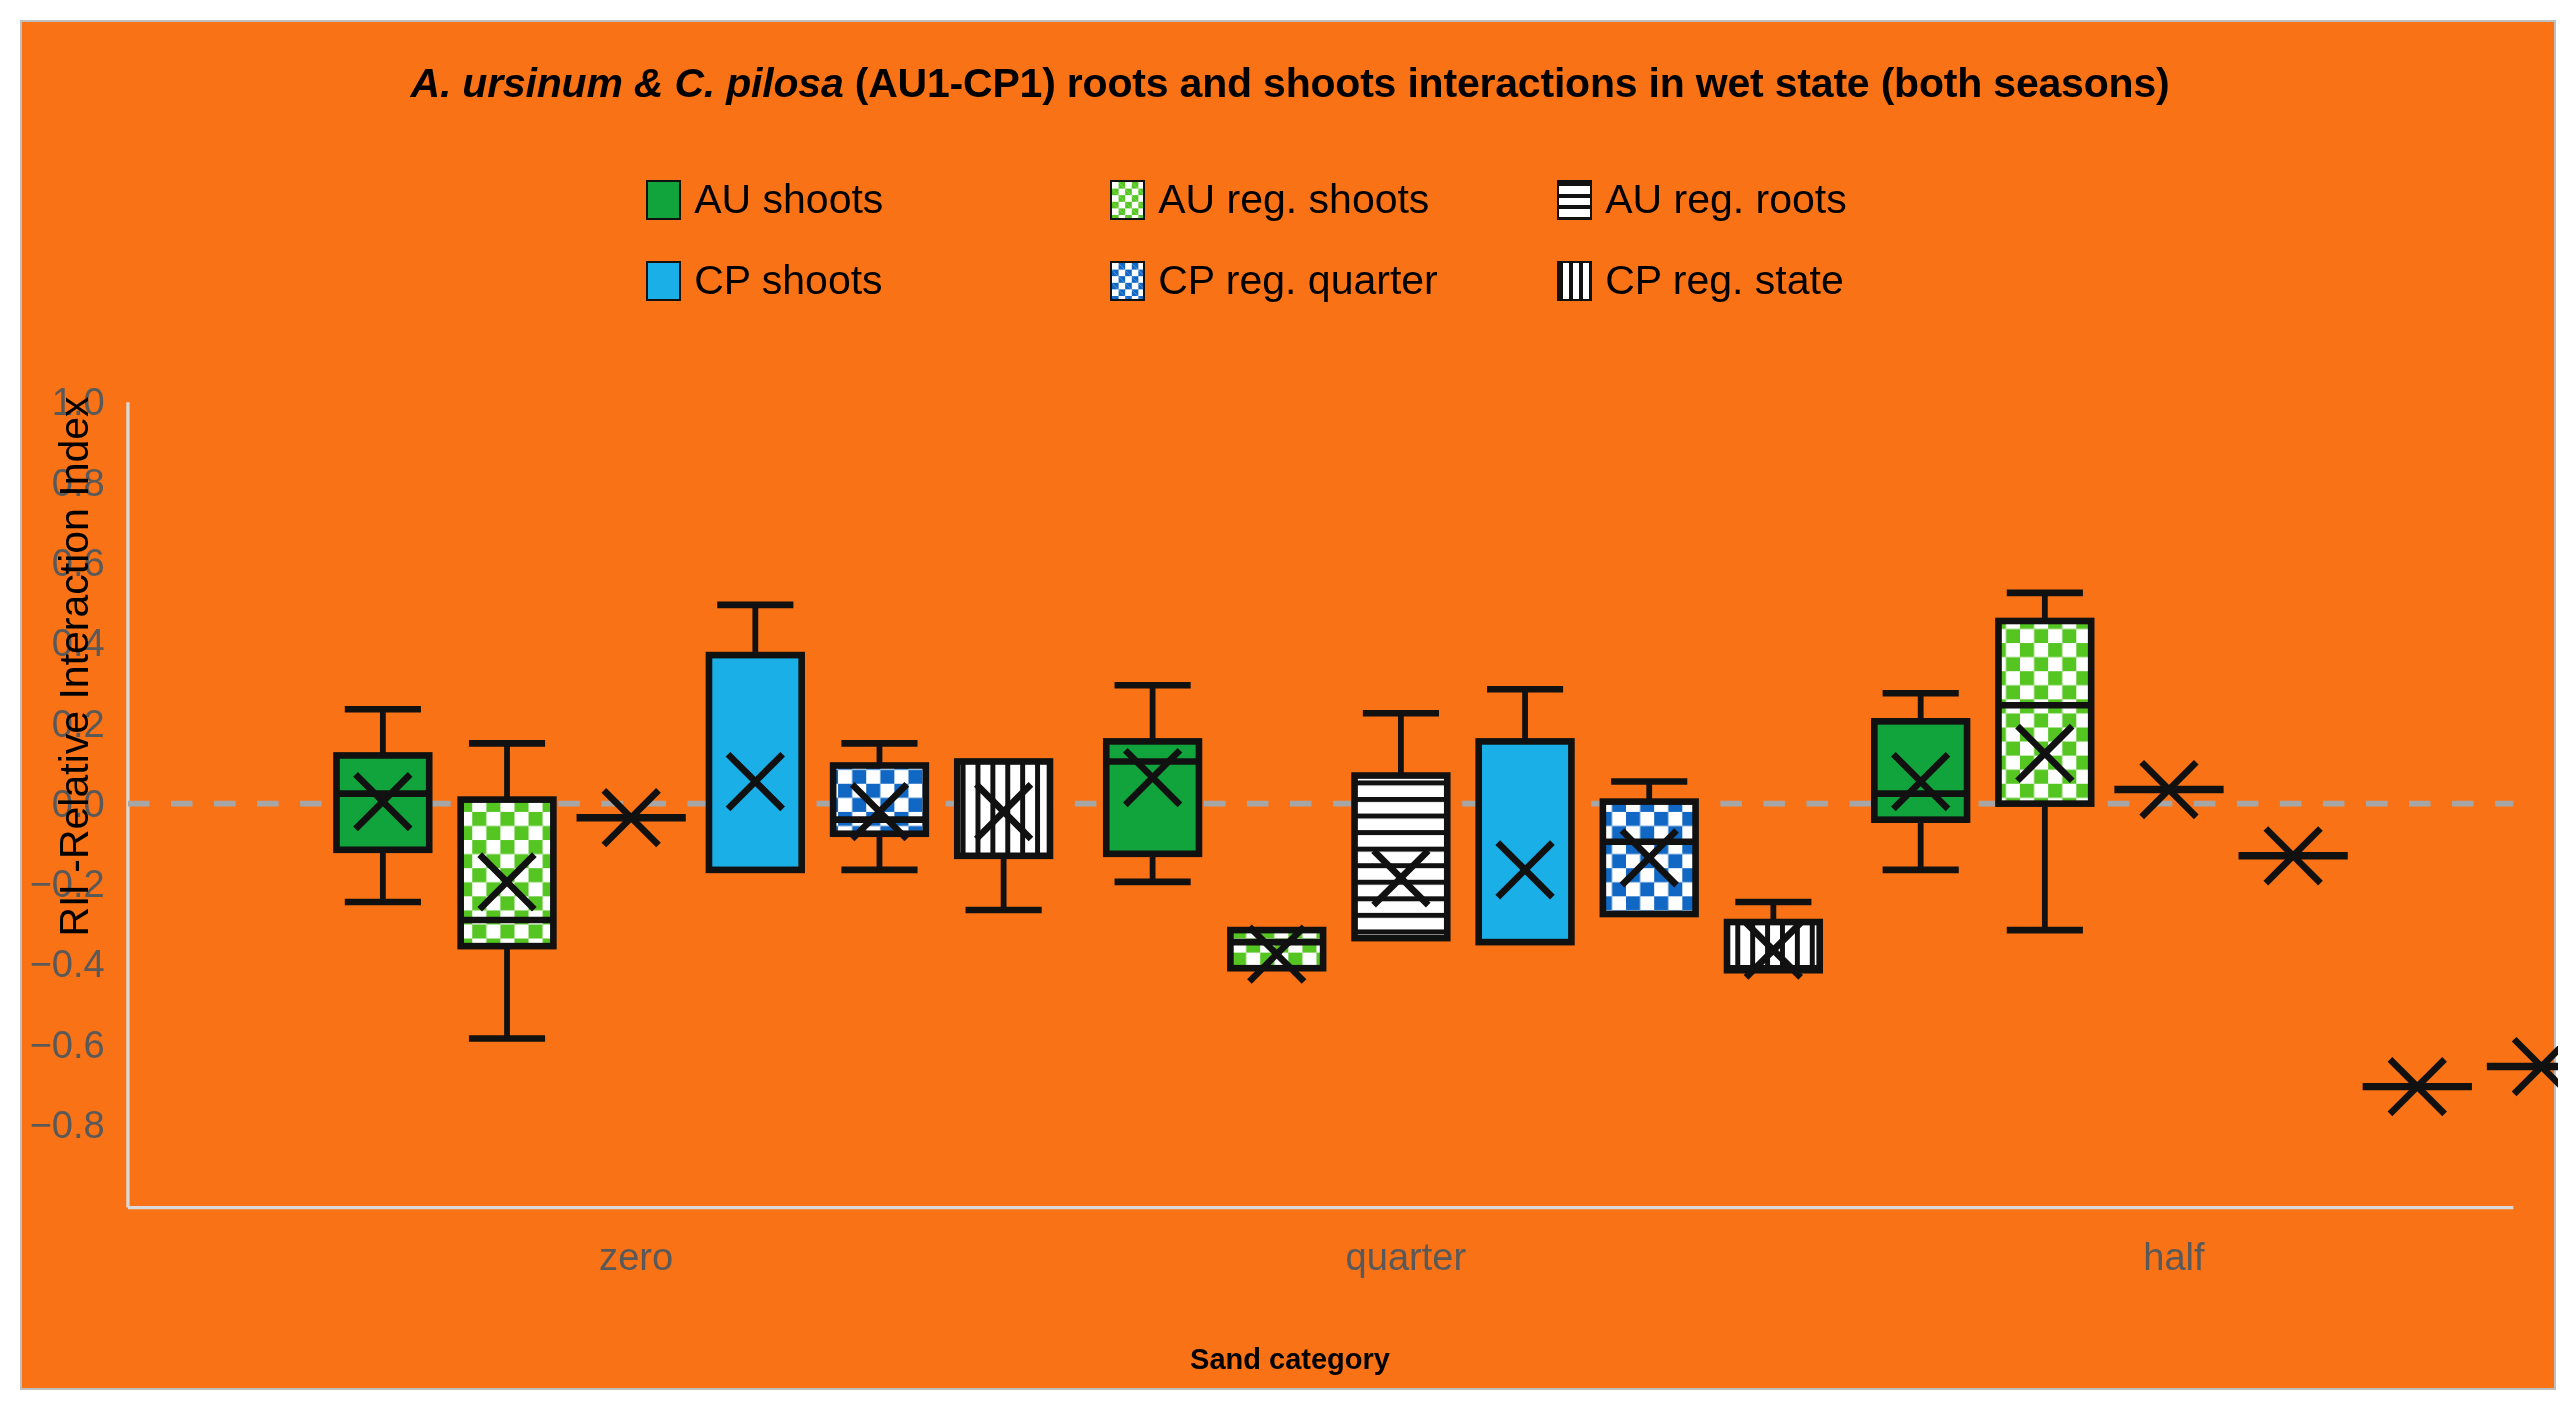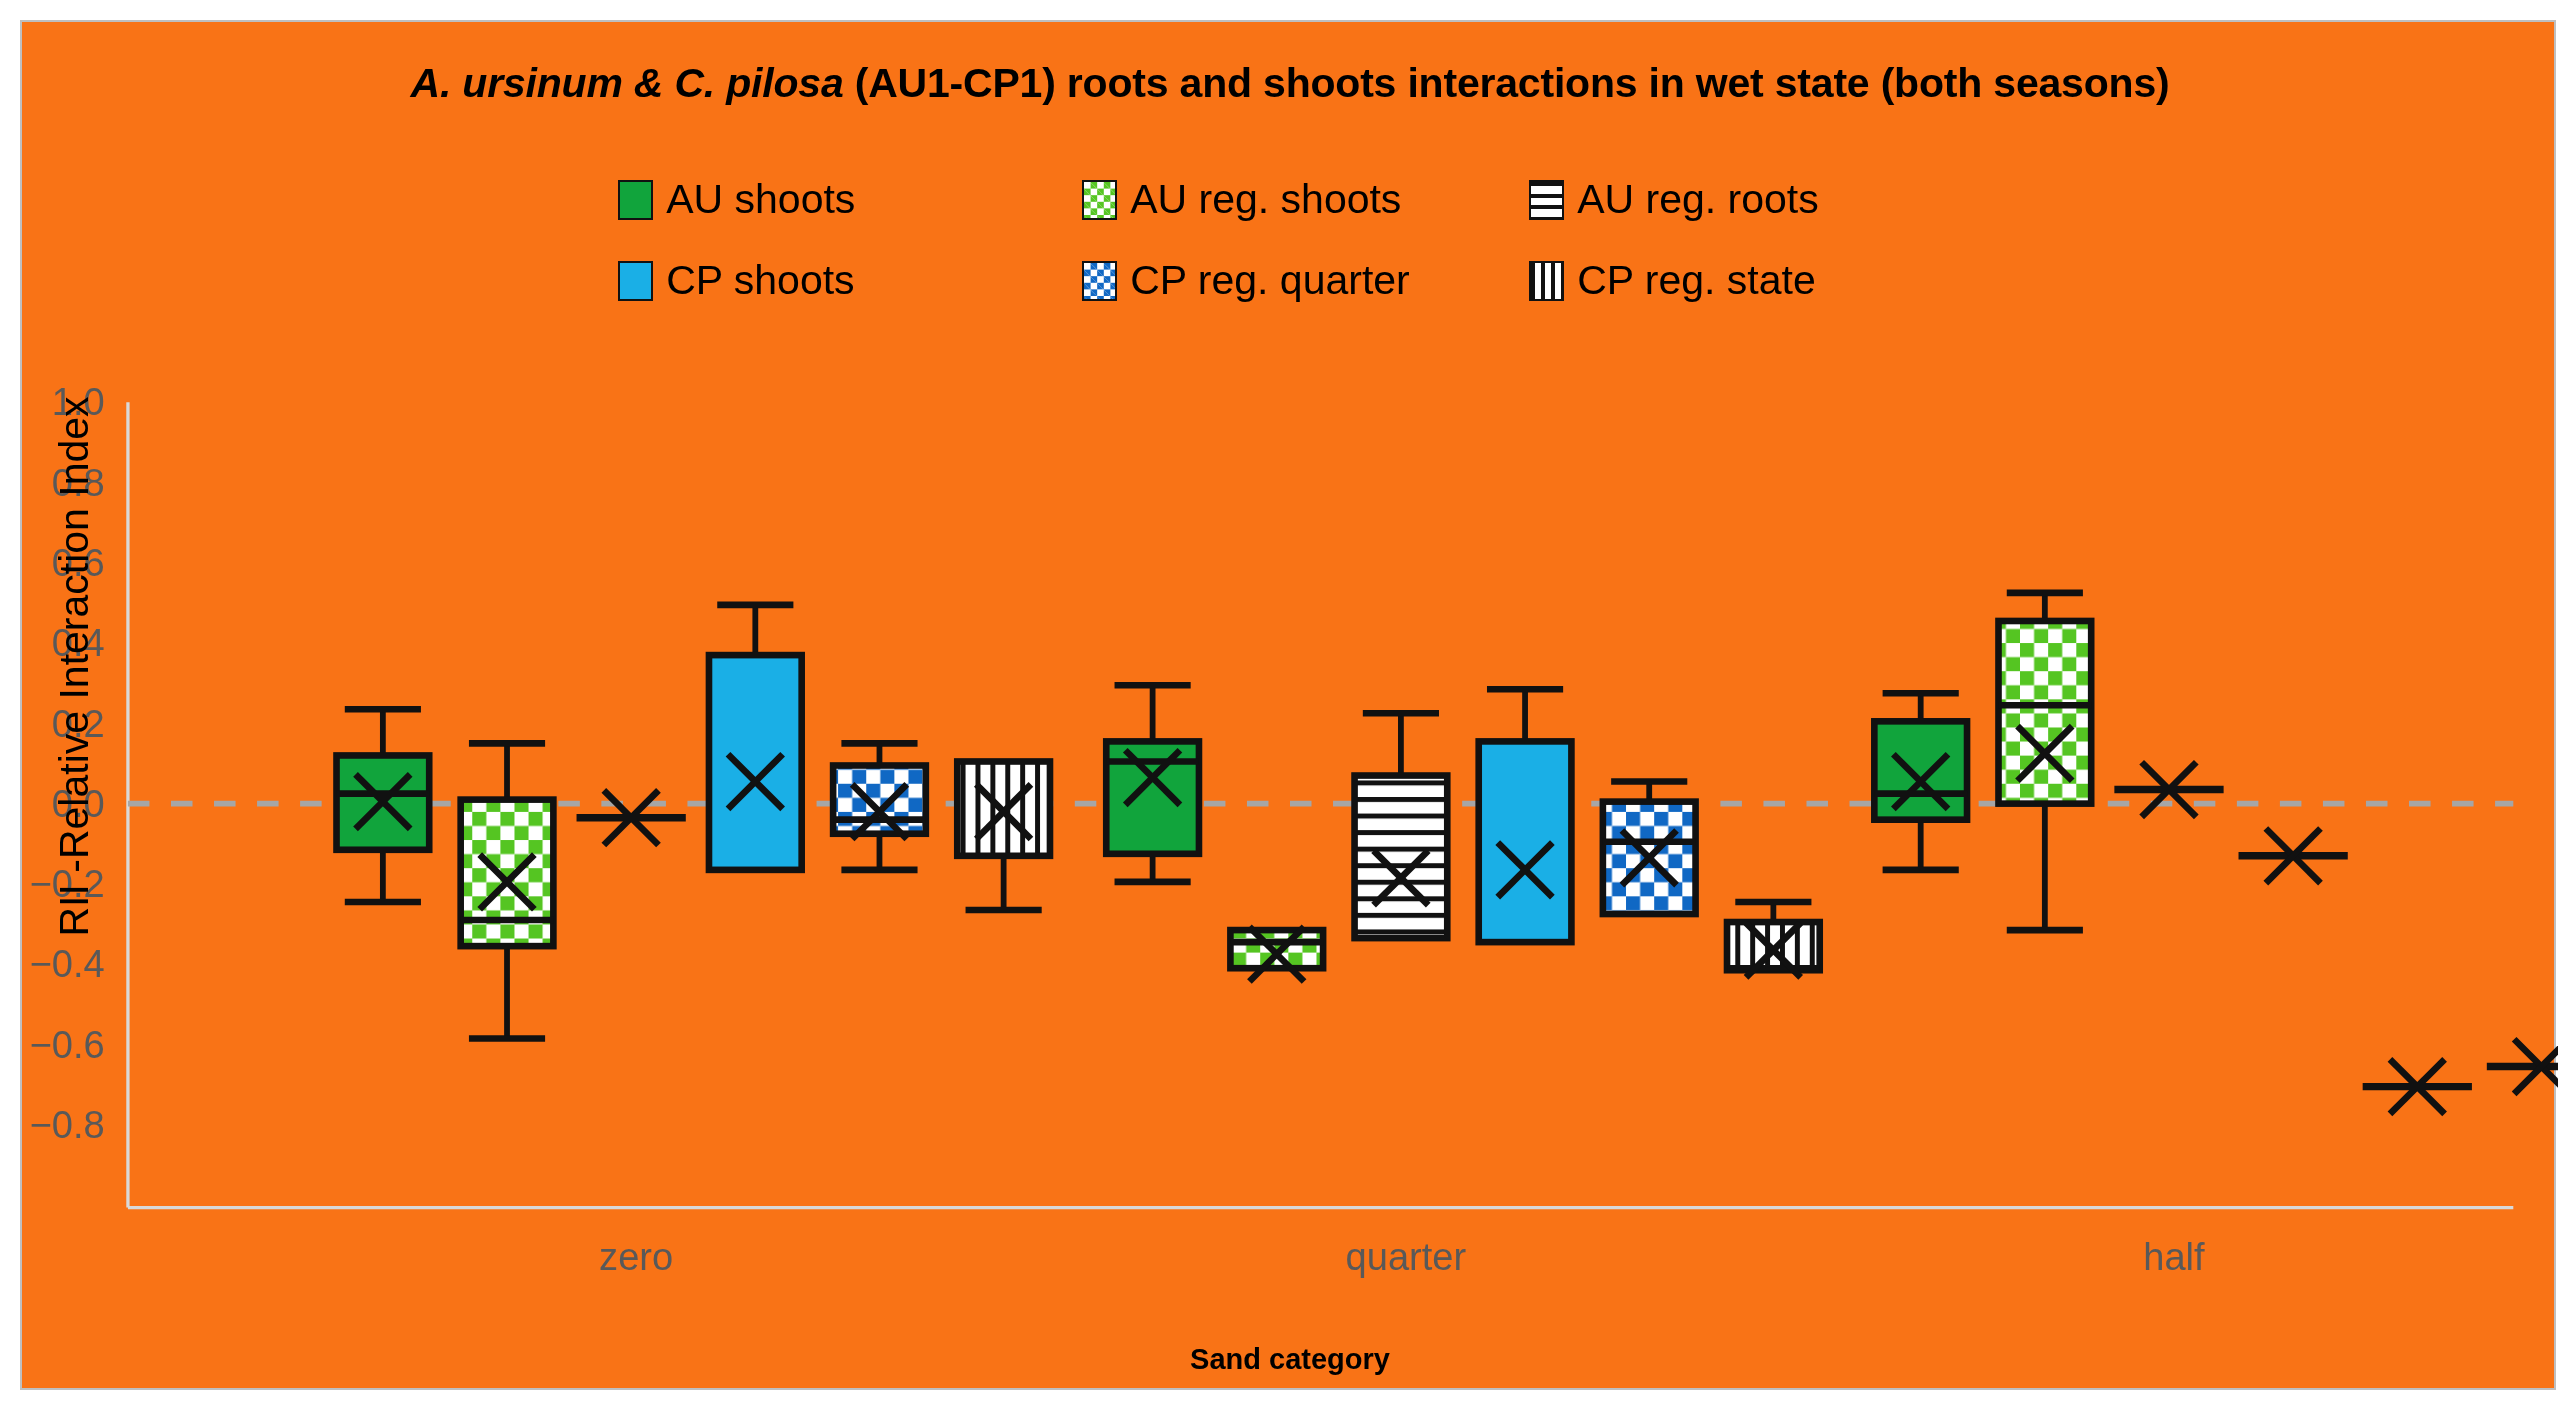--- a/index.html
+++ b/index.html
@@ -3,21 +3,21 @@
 <meta charset="utf-8">
 <style>
   html,body{margin:0;padding:0;background:#ffffff;}
   body{font-family:"Liberation Sans",sans-serif;}
   #page{position:relative;width:2576px;height:1410px;background:#ffffff;box-sizing:border-box;overflow:hidden;}
   #frame{position:absolute;left:20px;top:20px;width:2536px;height:1370px;border:2.5px solid #bfbfbf;box-sizing:border-box;background:#f97316;}
   #chart-title{position:absolute;left:0;top:38px;width:2536px;text-align:center;
      font-size:41px;font-weight:bold;color:#000;letter-spacing:-0.2px;white-space:nowrap;}
   #chart-title .sci{font-style:italic;}
   
-  #legend{position:absolute;left:596px;top:137px;width:1391px;text-align:right;}
+  #legend{position:absolute;left:624px;top:137px;width:1391px;text-align:right;}
   .legend-row{display:flex;align-items:center;height:81px;}
   .legend-item{display:flex;align-items:center;}
   .legend-item.col1{width:464px;}
   .legend-item.col2{width:447px;}
   .legend-item.col3{width:430px;}
   .legend-swatch{width:35px;height:40px;border:2.5px solid #111;box-sizing:border-box;flex:none;margin-right:13.2px;}
   .legend-label{font-size:41px;color:#000;white-space:nowrap;line-height:1;}
   .sw-au-shoots{background:#11a43c;}
   .sw-cp-shoots{background:#1aafe6;}
   .sw-au-reg-shoots{background-color:#fff;

